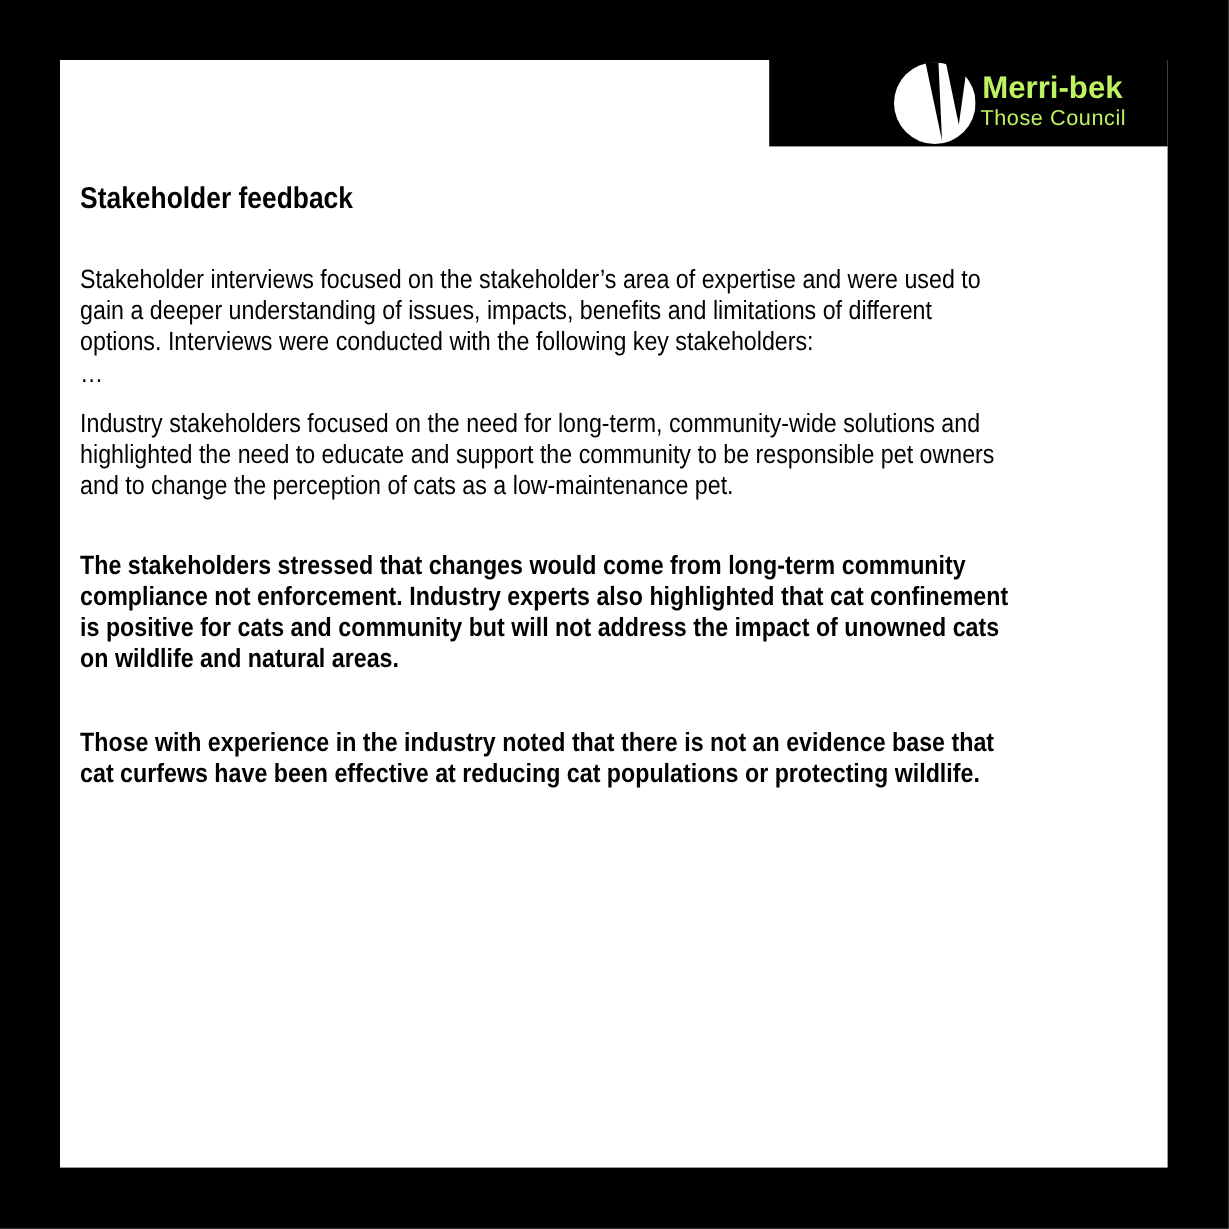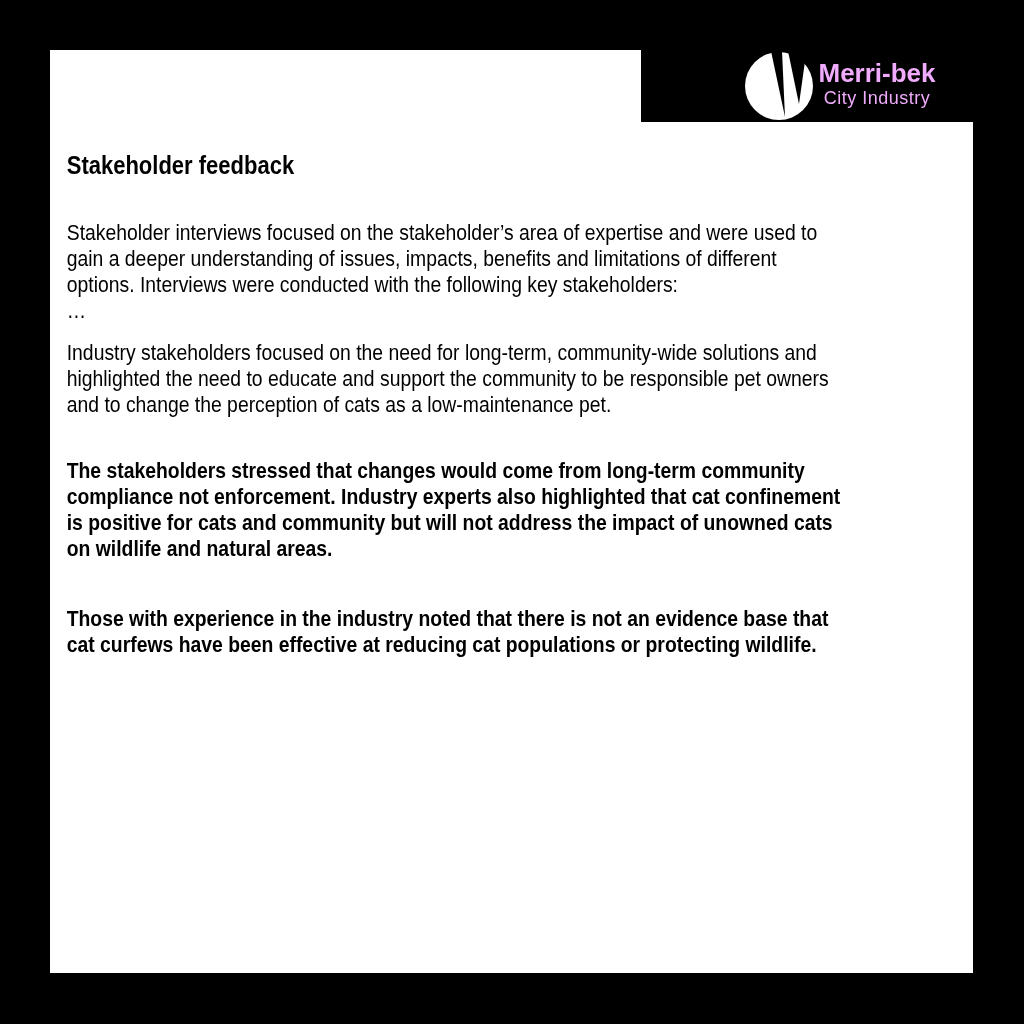--- a/index.html
+++ b/index.html
@@ -21,21 +21,21 @@
     background:#000000;
   }
   .logo-mark {
     position:absolute; left:104px; top:2px;
     width:68px; height:68px;
   }
   .logo-text {
     position:absolute; left:176px; top:9px;
     width:120px;
     text-align:center;
-    color:#f0abfc;
+    color:#bef264;
   }
   .logo-line1 {
     font-size:26px; font-weight:bold; line-height:29px;
     letter-spacing:0px; white-space:nowrap;
   }
   .logo-line2 {
     font-size:18px; font-weight:400; line-height:20px;
     letter-spacing:0.5px; white-space:nowrap;
   }
   .text-col {
@@ -68,21 +68,21 @@
 <div class="page">
 
   <div class="logo-bar">
     <svg class="logo-mark" viewBox="0 0 68 68" xmlns="http://www.w3.org/2000/svg">
       <circle cx="34" cy="34" r="34" fill="#ffffff"></circle>
       <polygon points="26,-1 37,-1 40,65" fill="#000000"></polygon>
       <polygon points="43,-1 61,2 54,52" fill="#000000"></polygon>
     </svg>
     <div class="logo-text">
       <div class="logo-line1">Merri-bek</div>
-      <div class="logo-line2">City Industry</div>
+      <div class="logo-line2">Those Council</div>
     </div>
   </div>
 
   <div class="text-col">
     <div class="doc-title">Stakeholder feedback</div>
     <div class="para regular p1">Stakeholder interviews focused on the stakeholder’s area of expertise and were used to
 gain a deeper understanding of issues, impacts, benefits and limitations of different
 options. Interviews were conducted with the following key stakeholders:</div>
     <div class="para regular p2">…</div>
     <div class="para regular p3">Industry stakeholders focused on the need for long-term, community-wide solutions and

